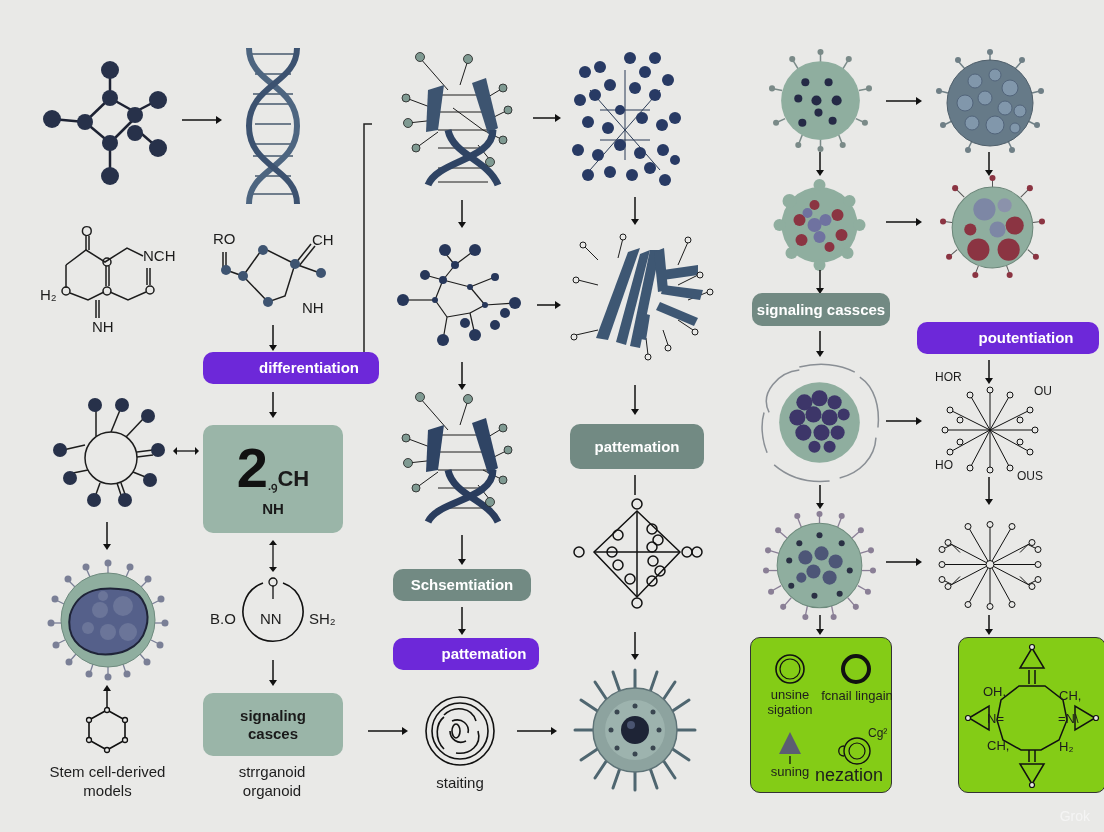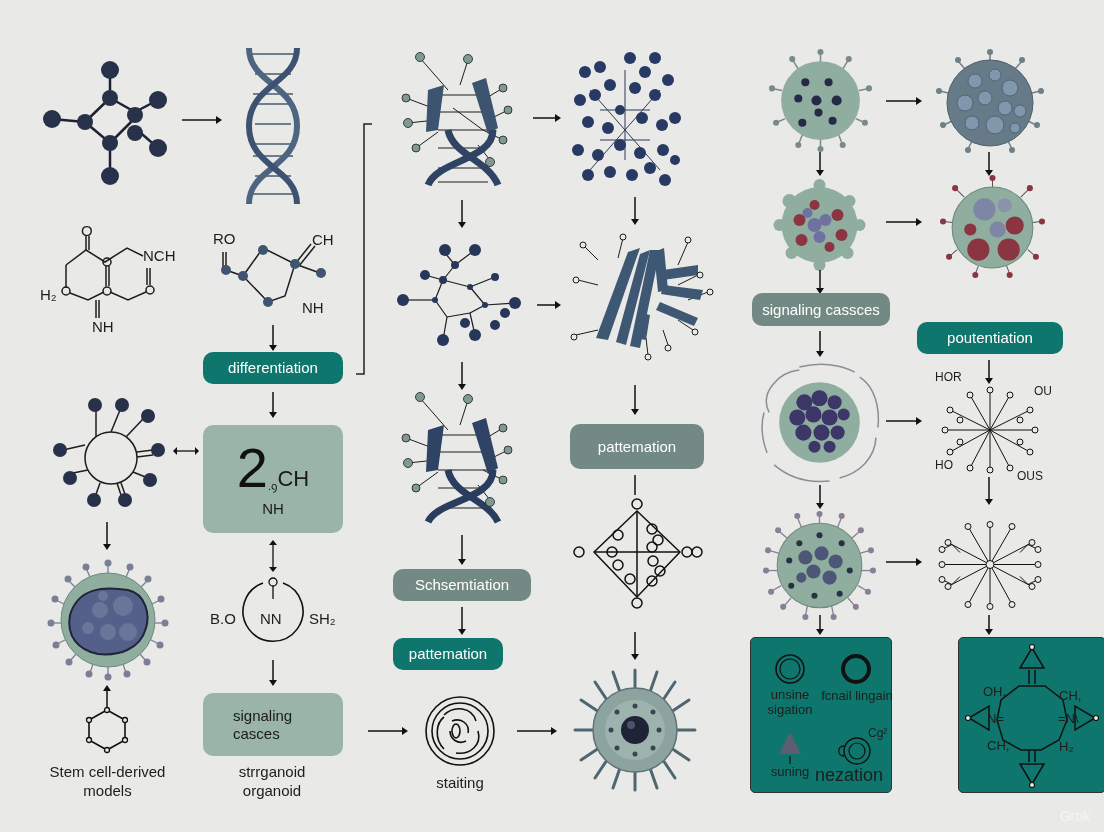--- a/index.html
+++ b/index.html
@@ -1,24 +1,24 @@
 <!DOCTYPE html>
 <html><head>
 <meta charset="utf-8">
 <style>
   html,body{margin:0;padding:0;}
   body{width:1104px;height:832px;background:#e9e9e7;position:relative;overflow:hidden;font-family:"Liberation Sans","DejaVu Sans",sans-serif;color:#1d1d1d;}
   svg{position:absolute;overflow:visible;}
-  .box{position:absolute;display:flex;align-items:center;justify-content:center;text-align:left;border-radius:10px;font-size:15px;line-height:1.15;}
-  .dark{background:#0f766e;color:#fff;}
+  .box{position:absolute;display:flex;align-items:center;justify-content:center;text-align:center;border-radius:10px;font-size:15px;line-height:1.15;font-weight:bold;}
+  .dark{background:#6d28d9;color:#fff;padding-left:36px;}
   .sage{background:#9ab5a8;color:#1a1a1a;}
   .slate{background:#728a83;color:#fff;}
   .lbl{position:absolute;text-align:center;font-size:15px;line-height:1.25;color:#1d1d1d;}
   .chem{position:absolute;font-size:15px;color:#1d1d1d;}
-  .panel{position:absolute;border:1.5px solid #333;border-radius:5px;background:#0f766e;}
+  .panel{position:absolute;border:1.5px solid #333;border-radius:10px;background:#84cc16;}
   .watermark{position:absolute;right:14px;bottom:8px;font-size:14px;color:#f6f6f6;opacity:.9;}
 </style>
 </head>
 <body>
 
 <svg style="left:40px;top:55px" width="140" height="140" viewBox="40 55 140 140">
   <g stroke="#1d2233" stroke-width="2.5">
     <line x1="110" y1="70" x2="110" y2="98"></line>
       <line x1="110" y1="98" x2="85" y2="122"></line>
       <line x1="110" y1="98" x2="135" y2="112"></line>

